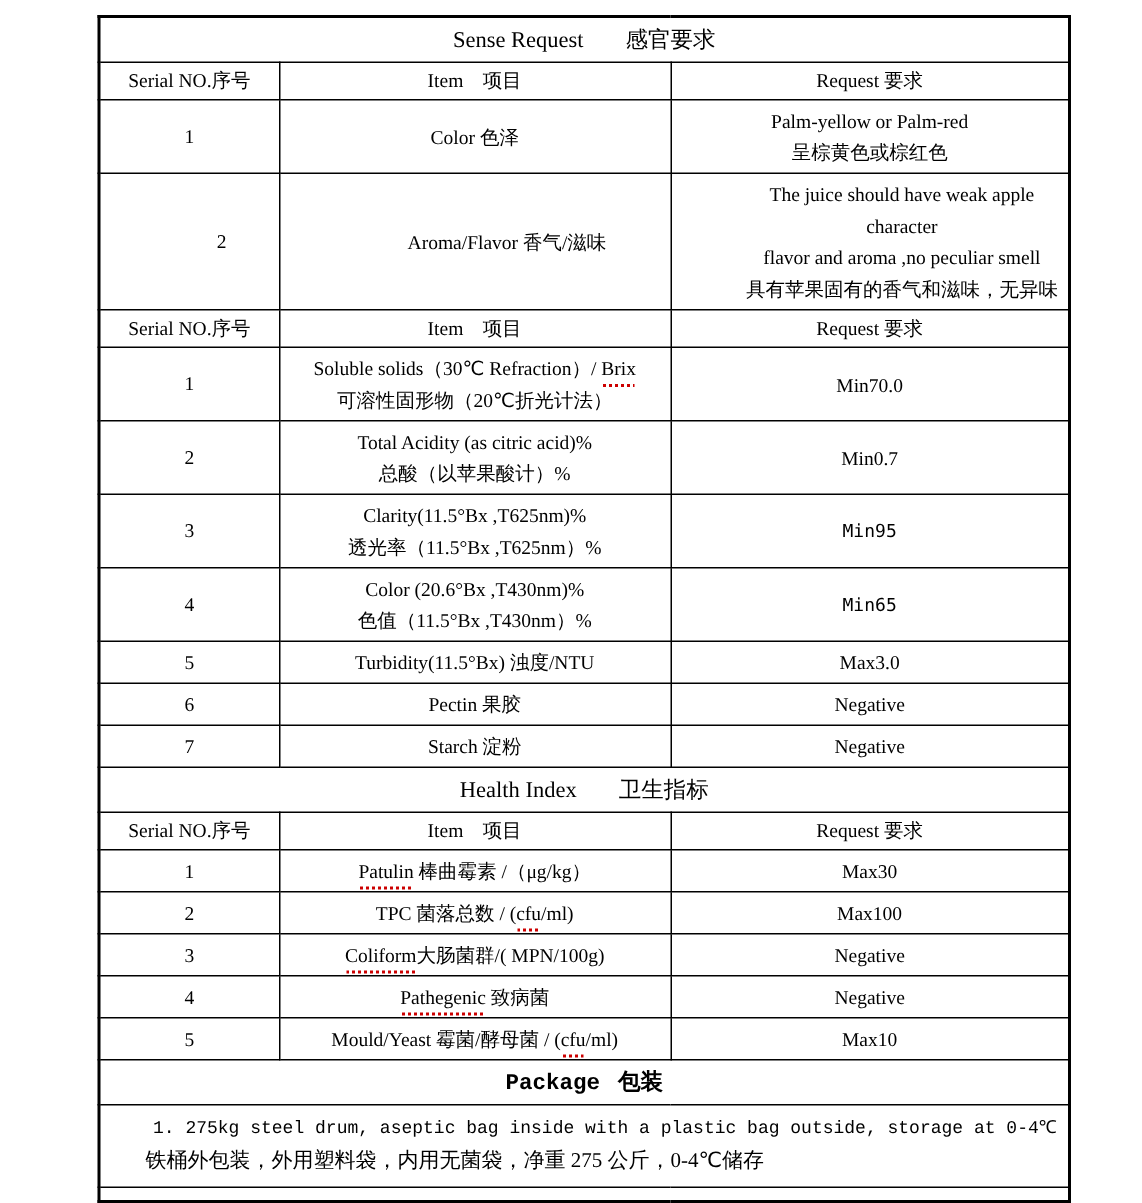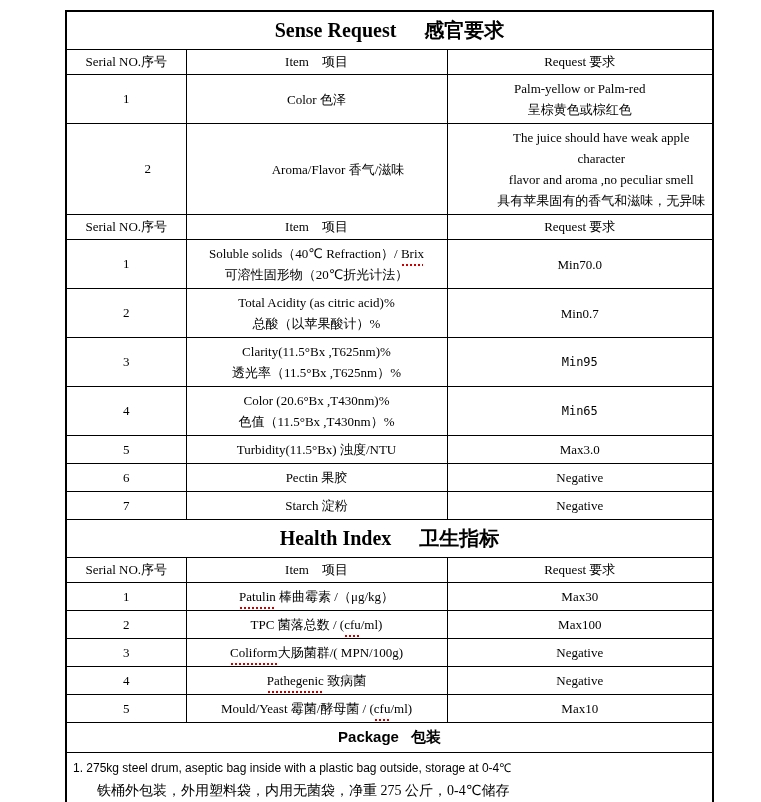--- a/index.html
+++ b/index.html
@@ -1,34 +1,34 @@
 <!DOCTYPE html>
 <html><head>
 <meta charset="utf-8">
 <style>
   html,body{margin:0;padding:0;background:#ffffff;}
   body{width:761px;height:802px;overflow:hidden;font-family:"Liberation Serif","DejaVu Sans",serif;color:#000;}
   table.spec{border-collapse:collapse;table-layout:fixed;width:647px;margin:10px 0 0 65px;border:2px solid #000;}
   col.c-serial{width:120px;} col.c-item{width:261px;} col.c-req{width:266px;}
   td{border:1px solid #000;text-align:center;vertical-align:middle;font-size:13px;padding:3px 4px;}
   td .ln{display:block;line-height:21px;}
-  tr.sec-title td{font-weight:bold;font-size:20px;padding:5px 4px;}
+  tr.sec-title td{font-weight:normal;font-size:15px;padding:5px 4px;}
   tr.sec-title .zh-gap{display:inline-block;width:28px;}
   tr.col-head td{padding:3px 4px;line-height:18px;}
   tr.r2 td{height:42px;}
   tr.r3 td{height:60px;padding-left:47px;}
   tr.r1 td{height:20px;}
   .mono{font-family:"DejaVu Sans Mono","Liberation Mono",monospace;font-size:12px;}
   .misspell{text-underline-offset:2px;position:relative;display:inline-block;}
   .misspell::after{content:"";position:absolute;left:1px;right:1px;bottom:-2px;height:2px;
     background:repeating-linear-gradient(90deg,#cc0000 0 2px,transparent 2px 4px);}
-  tr.pkg-title td{font-weight:bold;font-size:15px;padding:5px 20px;font-family:Liberation Sans, sans-serif;}
+  tr.pkg-title td{font-weight:bold;font-size:15px;padding:5px 20px;font-family:Liberation Mono, monospace;}
   tr.pkg-title .zh-gap{display:inline-block;width:12px;}
   td.pkg{text-align:left;padding:4px 6px;}
-  .pkg-en{font-family:Liberation Sans, sans-serif;font-size:12px;line-height:22px;white-space:nowrap;}
+  .pkg-en{font-family:Liberation Mono, monospace;font-size:12px;line-height:22px;white-space:nowrap;margin-left:29px;}
   .pkg-zh{font-size:14px;line-height:24px;padding-left:24px;}
 </style>
 </head>
 <body>
 
 <table class="spec">
   <colgroup>
       <col class="c-serial">
       <col class="c-item">
       <col class="c-req">
@@ -68,21 +68,21 @@
     </tr>
 
     <tr class="col-head">
       <td>Serial NO.序号</td>
       <td>Item　项目</td>
       <td>Request 要求</td>
     </tr>
     <tr class="r2">
       <td>1</td>
       <td>
-        <span class="ln"><span>Soluble solids（40℃  Refraction）/ </span><span class="misspell">Brix</span></span>
+        <span class="ln"><span>Soluble solids（30℃  Refraction）/ </span><span class="misspell">Brix</span></span>
         <span class="ln">可溶性固形物（20℃折光计法）</span>
       </td>
       <td>
           <span class="ln">Min70.0</span>
         </td>
     </tr>
     <tr class="r2">
       <td>2</td>
       <td>
         <span class="ln">Total Acidity (as citric acid)%</span>

